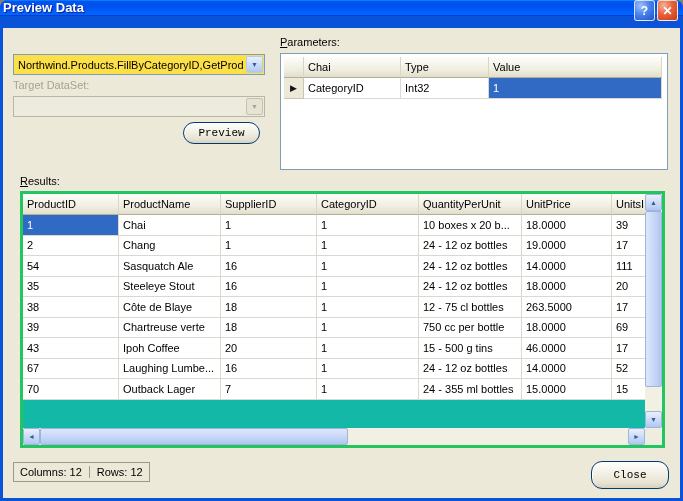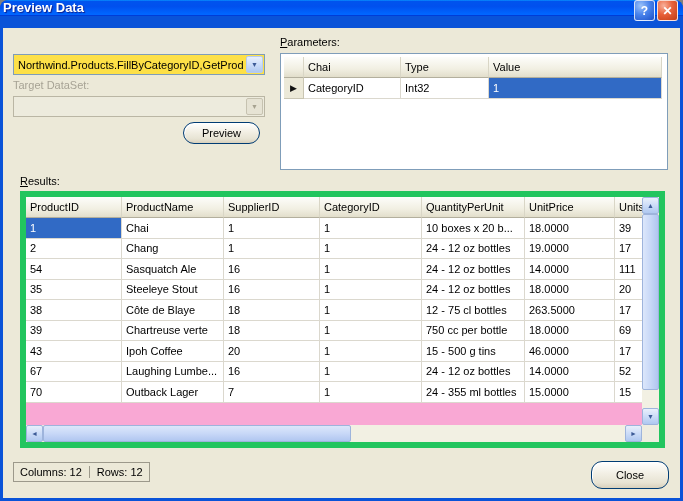--- a/index.html
+++ b/index.html
@@ -21,39 +21,39 @@
   .ak::first-letter{text-decoration:underline}
 
   .combo{height:21px;background:#fde047;border:1px solid #7F9DB9;display:flex;align-items:center}
   .combo-text{flex:1;padding:0 4px;white-space:nowrap;overflow:hidden}
   .combo-btn{width:17px;height:17px;margin-right:1px;flex:none;border:1px solid #B7CBEF;border-radius:2px;color:#3C5A96;font-size:7px;display:flex;align-items:center;justify-content:center;
     background:linear-gradient(180deg,#E9F0FC 0%,#CCDCF8 50%,#AFC8F0 100%)}
   .combo.disabled{background:#EDEBDD;border-color:#BAB6A4}
   .combo.disabled .combo-text{color:#A7A395}
   .combo.disabled .combo-btn{background:#E6E3D4;border-color:#C6C2B0;color:#A6A290}
 
-  .xp-btn{font-family:Liberation Sans, sans-serif;font-size:11px;color:#000;border:1px solid #003C74;border-radius:11px;cursor:default;
+  .xp-btn{font-family:Liberation Mono, monospace;font-size:11px;color:#000;border:1px solid #003C74;border-radius:11px;cursor:default;
     background:linear-gradient(180deg,#FFFFFF 0%,#F2EFE4 45%,#E7E3D3 80%,#D8D0BC 100%);
     box-shadow:inset 1px 1px 0 #fff}
 
   .panel{background:#fff;border:1px solid #7F9DB9;padding:3px;overflow:hidden}
 
   .grid{border-collapse:separate;border-spacing:0;table-layout:fixed}
   .grid th{font-weight:normal;text-align:left;padding:0 4px;white-space:nowrap;overflow:hidden;height:21px;
     background:linear-gradient(180deg,#FDFDFA 0%,#F1EFE2 60%,#E2DECB 100%);
     border-right:1px solid #D9D6C6;border-bottom:1px solid #B3AF9D}
   .grid td{background:#fff;color:#000;padding:0 4px;white-space:nowrap;overflow:hidden;height:20.5px;
     border-right:1px solid #DBD8CE;border-bottom:1px solid #DBD8CE}
   #params-table{width:378px}
   #params-table td{height:21px}
   #results-table{width:626px}
   td.rowhdr{background:#ECE9D8;border-right:1px solid #C9C5B2;border-bottom:1px solid #C9C5B2;text-align:center;padding:0;font-size:9px;color:#111}
   td.sel{background:#316AC5;color:#fff}
 
-  .resultsbox{background:#f9a8d4;border:6px solid #22c55e;overflow:hidden}
+  .resultsbox{background:#14b8a6;border:3px solid #22c55e;overflow:hidden}
   .res-content{position:absolute;left:0;top:0;right:17px;bottom:17px;overflow:hidden}
   .vscroll{position:absolute;top:0;right:0;bottom:17px;width:17px;background:#F2F0E3}
   .hscroll{position:absolute;left:0;bottom:0;right:17px;height:17px;background:#F2F0E3}
   .sb-corner{position:absolute;right:0;bottom:0;width:17px;height:17px;background:#EFEDE0}
   .sb-btn{position:absolute;width:17px;height:17px;border:1px solid #9EB4DC;border-radius:2px;color:#3C5A96;font-size:7px;line-height:15px;text-align:center;
     background:linear-gradient(180deg,#E9F0FC 0%,#CCDCF8 50%,#AFC8F0 100%)}
   .vscroll .up{top:0;left:0}
   .vscroll .down{bottom:0;left:0}
   .hscroll .left{left:0;top:0}
   .hscroll .right{right:0;top:0}

